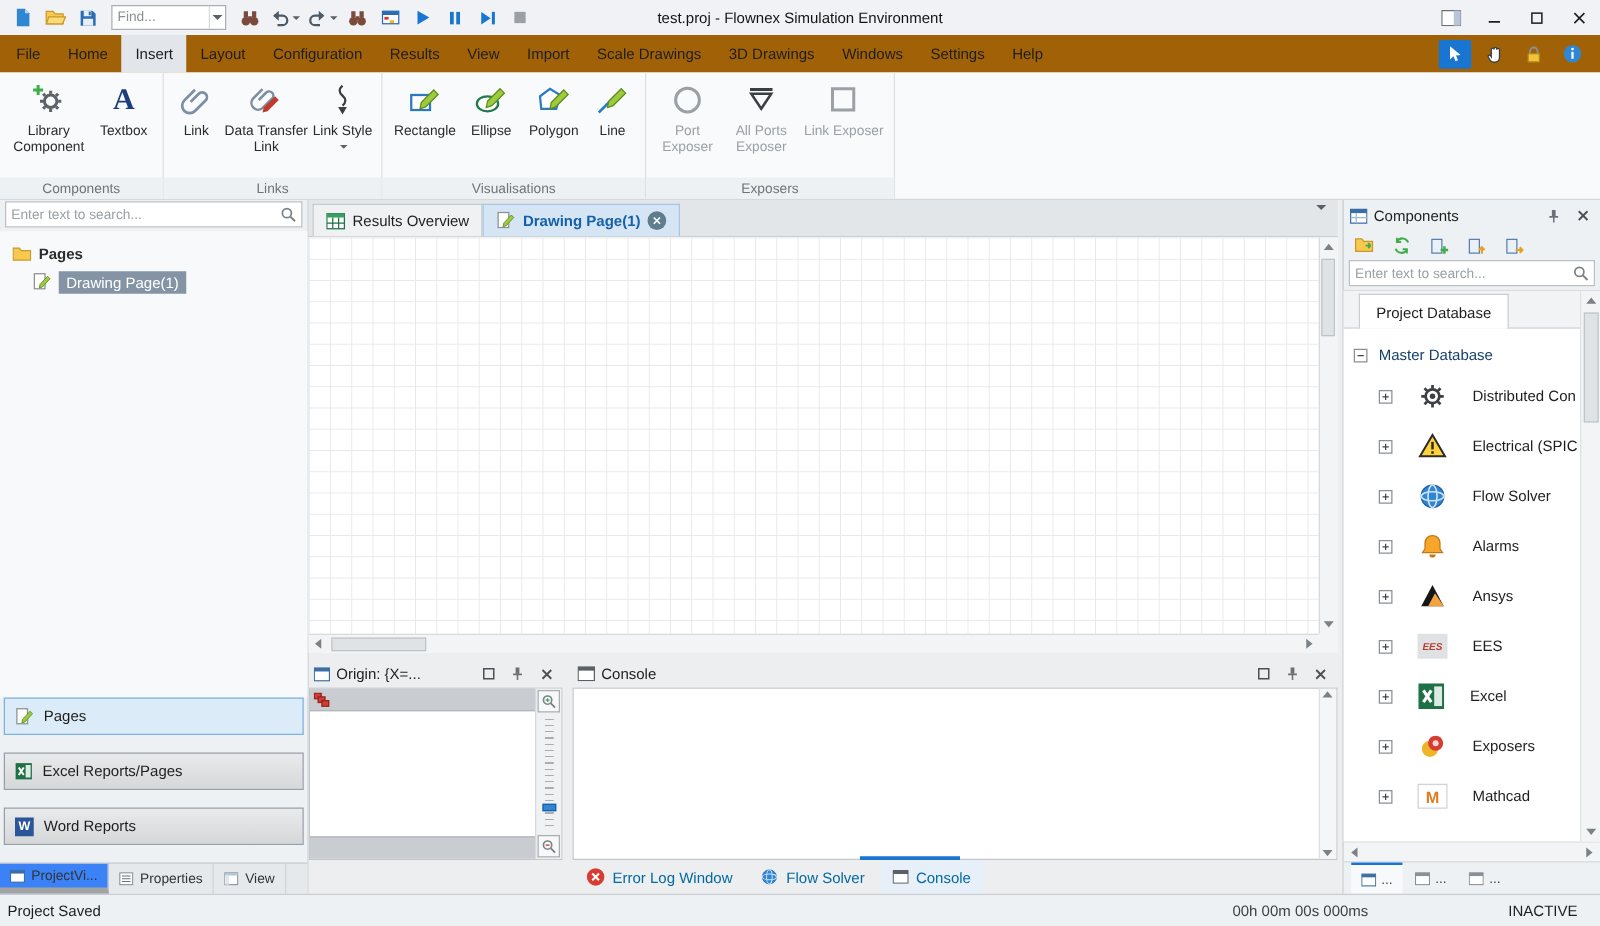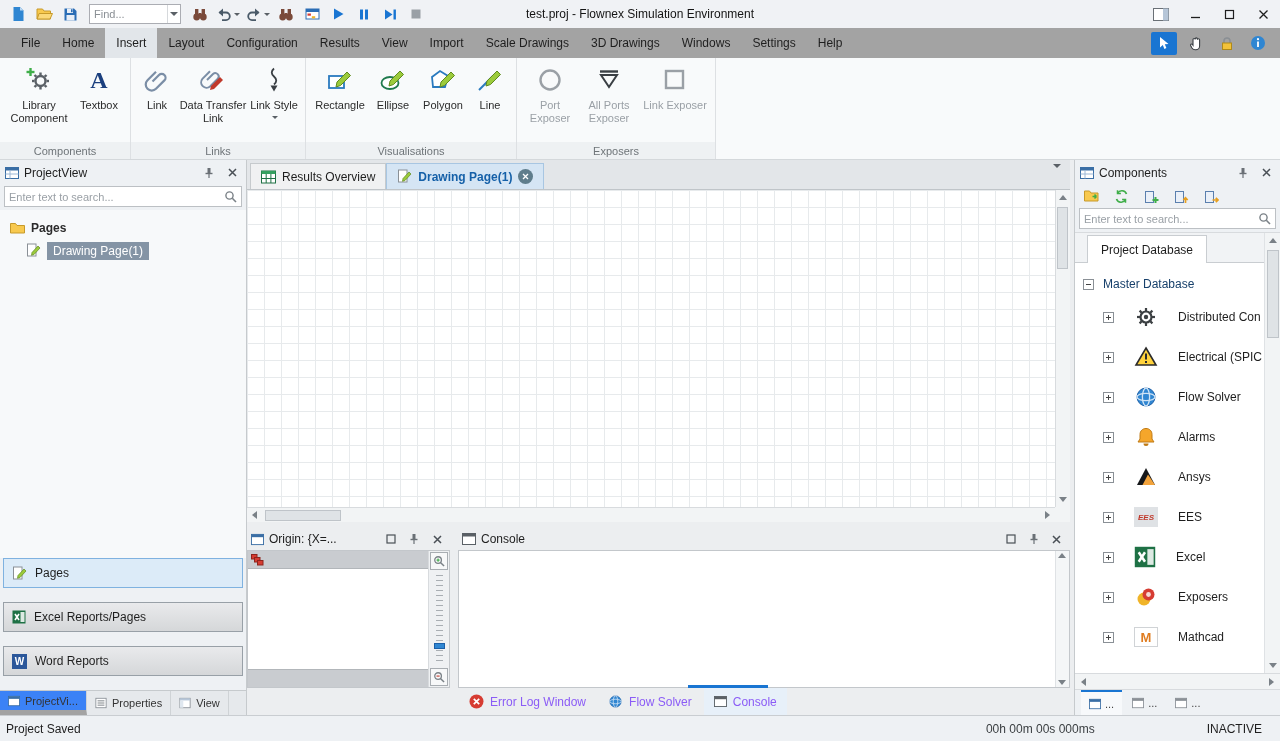--- a/index.html
+++ b/index.html
@@ -15,21 +15,21 @@
 .find-box input{flex:1;border:0;outline:0;font:11px "Liberation Sans",sans-serif;color:#6a6f74;padding:0 4px;min-width:0;background:transparent}
 .find-box input::placeholder{color:#8a8f94;opacity:1}
 .combo-arrow{width:13px;height:100%;display:flex;align-items:center;justify-content:center;border-left:1px solid #d6d9dc}
 .caret-down{width:0;height:0;border-left:4px solid transparent;border-right:4px solid transparent;border-top:4px solid #5a6066}
 .tiny-caret{width:0;height:0;border-left:3px solid transparent;border-right:3px solid transparent;border-top:3px solid #5a6066;margin-left:2px}
 .tb-title{position:absolute;left:0;right:0;top:0;height:28px;line-height:28px;text-align:center;font-size:12px;color:#141414;pointer-events:none;white-space:nowrap}
 .tb-right{margin-left:auto;display:flex;align-items:center;height:100%;position:relative;z-index:2}
 .win-btn{width:34px;height:100%;display:flex;align-items:center;justify-content:center}
 
 
-.menubar{height:30px;flex:0 0 30px;display:flex;align-items:stretch;background:#a3a3a3;padding-left:10px}
+.menubar{height:30px;flex:0 0 30px;display:flex;align-items:stretch;background:#a16207;padding-left:2px}
 .menu-item{padding:0 11px;display:flex;align-items:center;color:#1e1e1e;white-space:nowrap}
 .menu-item.active{background:#e2e6ea}
 .menu-right{margin-left:auto;display:flex;align-items:center;gap:7px;padding-right:10px}
 .tool-btn{display:flex;align-items:center;justify-content:center;height:24px;min-width:24px}
 .cursor-tool{background:#1975d2;border-radius:2px;width:26px;height:23px}
 
 
 .ribbon{flex:0 0 102px;background:#f8fafb;border-bottom:1px solid #d4d8db;display:flex}
 .rgroup{display:flex;flex-direction:column;border-right:1px solid #dde0e3}
 .ritems{flex:1;display:flex;align-items:flex-start;padding:7px 5px 0}
@@ -97,21 +97,21 @@
 .origin-bar-top{position:absolute;left:0;top:0;right:21px;height:18px;background:#c9ccd0;border-bottom:1px solid #b2b6ba;display:flex;align-items:center;padding-left:3px}
 .origin-bar-bottom{position:absolute;left:0;bottom:0;right:21px;height:18px;background:#c9ccd0;border-top:1px solid #b2b6ba}
 .origin-right{position:absolute;right:0;top:0;bottom:0;width:21px;display:flex;flex-direction:column;align-items:center;background:#eff1f3;border-left:1px solid #d8dbde;padding:1px 0}
 .zoom-btn{width:18px;height:18px;border:1px solid #a8adb2;background:#f7f8f9;display:flex;align-items:center;justify-content:center}
 .slider-track{flex:1;width:7px;margin:5px 0;background:repeating-linear-gradient(to bottom,#a9aeb3 0 1px,transparent 1px 5px);position:relative}
 .slider-handle{position:absolute;left:-2px;bottom:14px;width:11px;height:6px;background:#2f86d2;border:1px solid #1b5fa8}
 .console-scroll{position:absolute;right:0;top:0;bottom:0;width:14px;background:#f4f6f7;border-left:1px solid #dfe2e5;display:flex;flex-direction:column;align-items:center;justify-content:space-between;padding:2px 0}
 .console-active-bar{position:absolute;left:229px;bottom:-1px;width:80px;height:3px;background:#1975d2}
 
 .out-tabs{flex:0 0 27px;display:flex;align-items:stretch;padding-left:212px;gap:2px;background:#eceef0}
-.out-tab{display:flex;align-items:center;gap:6px;padding:0 10px;color:#8b5cf6;white-space:nowrap}
+.out-tab{display:flex;align-items:center;gap:6px;padding:0 10px;color:#0369a1;white-space:nowrap}
 .out-tab.active{background:#e7f0f9}
 
 
 .rp-toolbar{height:22px;flex:0 0 22px;display:flex;align-items:center;gap:6px;padding:0 5px}
 .rp-body{flex:1;display:flex;flex-direction:column;min-height:0;position:relative;background:#fff;border-top:1px solid #d8dbde}
 .db-tab-row{height:30px;flex:0 0 30px;background:#f1f3f5;display:flex;align-items:flex-end;padding-left:12px;border-bottom:1px solid #c9cdd1}
 .db-tab{height:28px;background:#fff;border:1px solid #c9cdd1;border-bottom:0;display:flex;align-items:center;padding:0 13px;position:relative;top:1px;color:#1e1e1e}
 .rtree{flex:1;overflow:hidden;padding:8px 18px 0 0;background:#fff}
 .rt-root{display:flex;align-items:center;gap:9px;padding-left:8px;height:26px;color:#17406b}
 .rt-item{display:flex;align-items:center;gap:20px;height:40px;padding-left:28px;white-space:nowrap}
@@ -458,43 +458,20 @@
           <span class="lbl">Link Exposer</span>
         </div>
       </div>
       <div class="rlabel">Exposers</div>
     </div>
   </div>
 
   <div class="main">
 
     <div class="left-panel">
-      <div class="phead">
-        <span class="ic">
-            <svg width="14" height="14" viewBox="0 0 14 14">
-              <rect x="0.5" y="1.5" width="13" height="11" fill="#fff" stroke="#3a6ea5"></rect>
-              <rect x="0.5" y="1.5" width="13" height="3" fill="#3a6ea5"></rect>
-              <line x1="5" y1="4.5" x2="5" y2="12.5" stroke="#9db8d6"></line>
-              <line x1="0.5" y1="8" x2="13.5" y2="8" stroke="#9db8d6"></line>
-            </svg>
-          </span>
-        <span class="t">ProjectView</span>
-        <span class="hbtn">
-            <svg width="12" height="12" viewBox="0 0 12 12">
-              <rect x="4.5" y="1" width="3" height="5" fill="#6a7076"></rect>
-              <line x1="2.5" y1="6.5" x2="9.5" y2="6.5" stroke="#6a7076" stroke-width="1.4"></line>
-              <line x1="6" y1="6.5" x2="6" y2="11" stroke="#6a7076" stroke-width="1.2"></line>
-            </svg>
-          </span>
-        <span class="hbtn">
-            <svg width="11" height="11" viewBox="0 0 11 11">
-              <path d="M2 2 L9 9 M9 2 L2 9" stroke="#4a5056" stroke-width="1.5"></path>
-            </svg>
-          </span>
-      </div>
       <div class="searchbar">
         <input placeholder="Enter text to search..." style="">
         <span class="ic">
             <svg width="13" height="13" viewBox="0 0 13 13" fill="none">
               <circle cx="5.5" cy="5.5" r="3.6" stroke="#7a8187" stroke-width="1.4"></circle>
               <line x1="8.3" y1="8.3" x2="12" y2="12" stroke="#7a8187" stroke-width="1.6"></line>
             </svg>
           </span>
       </div>
       <div class="tree">

